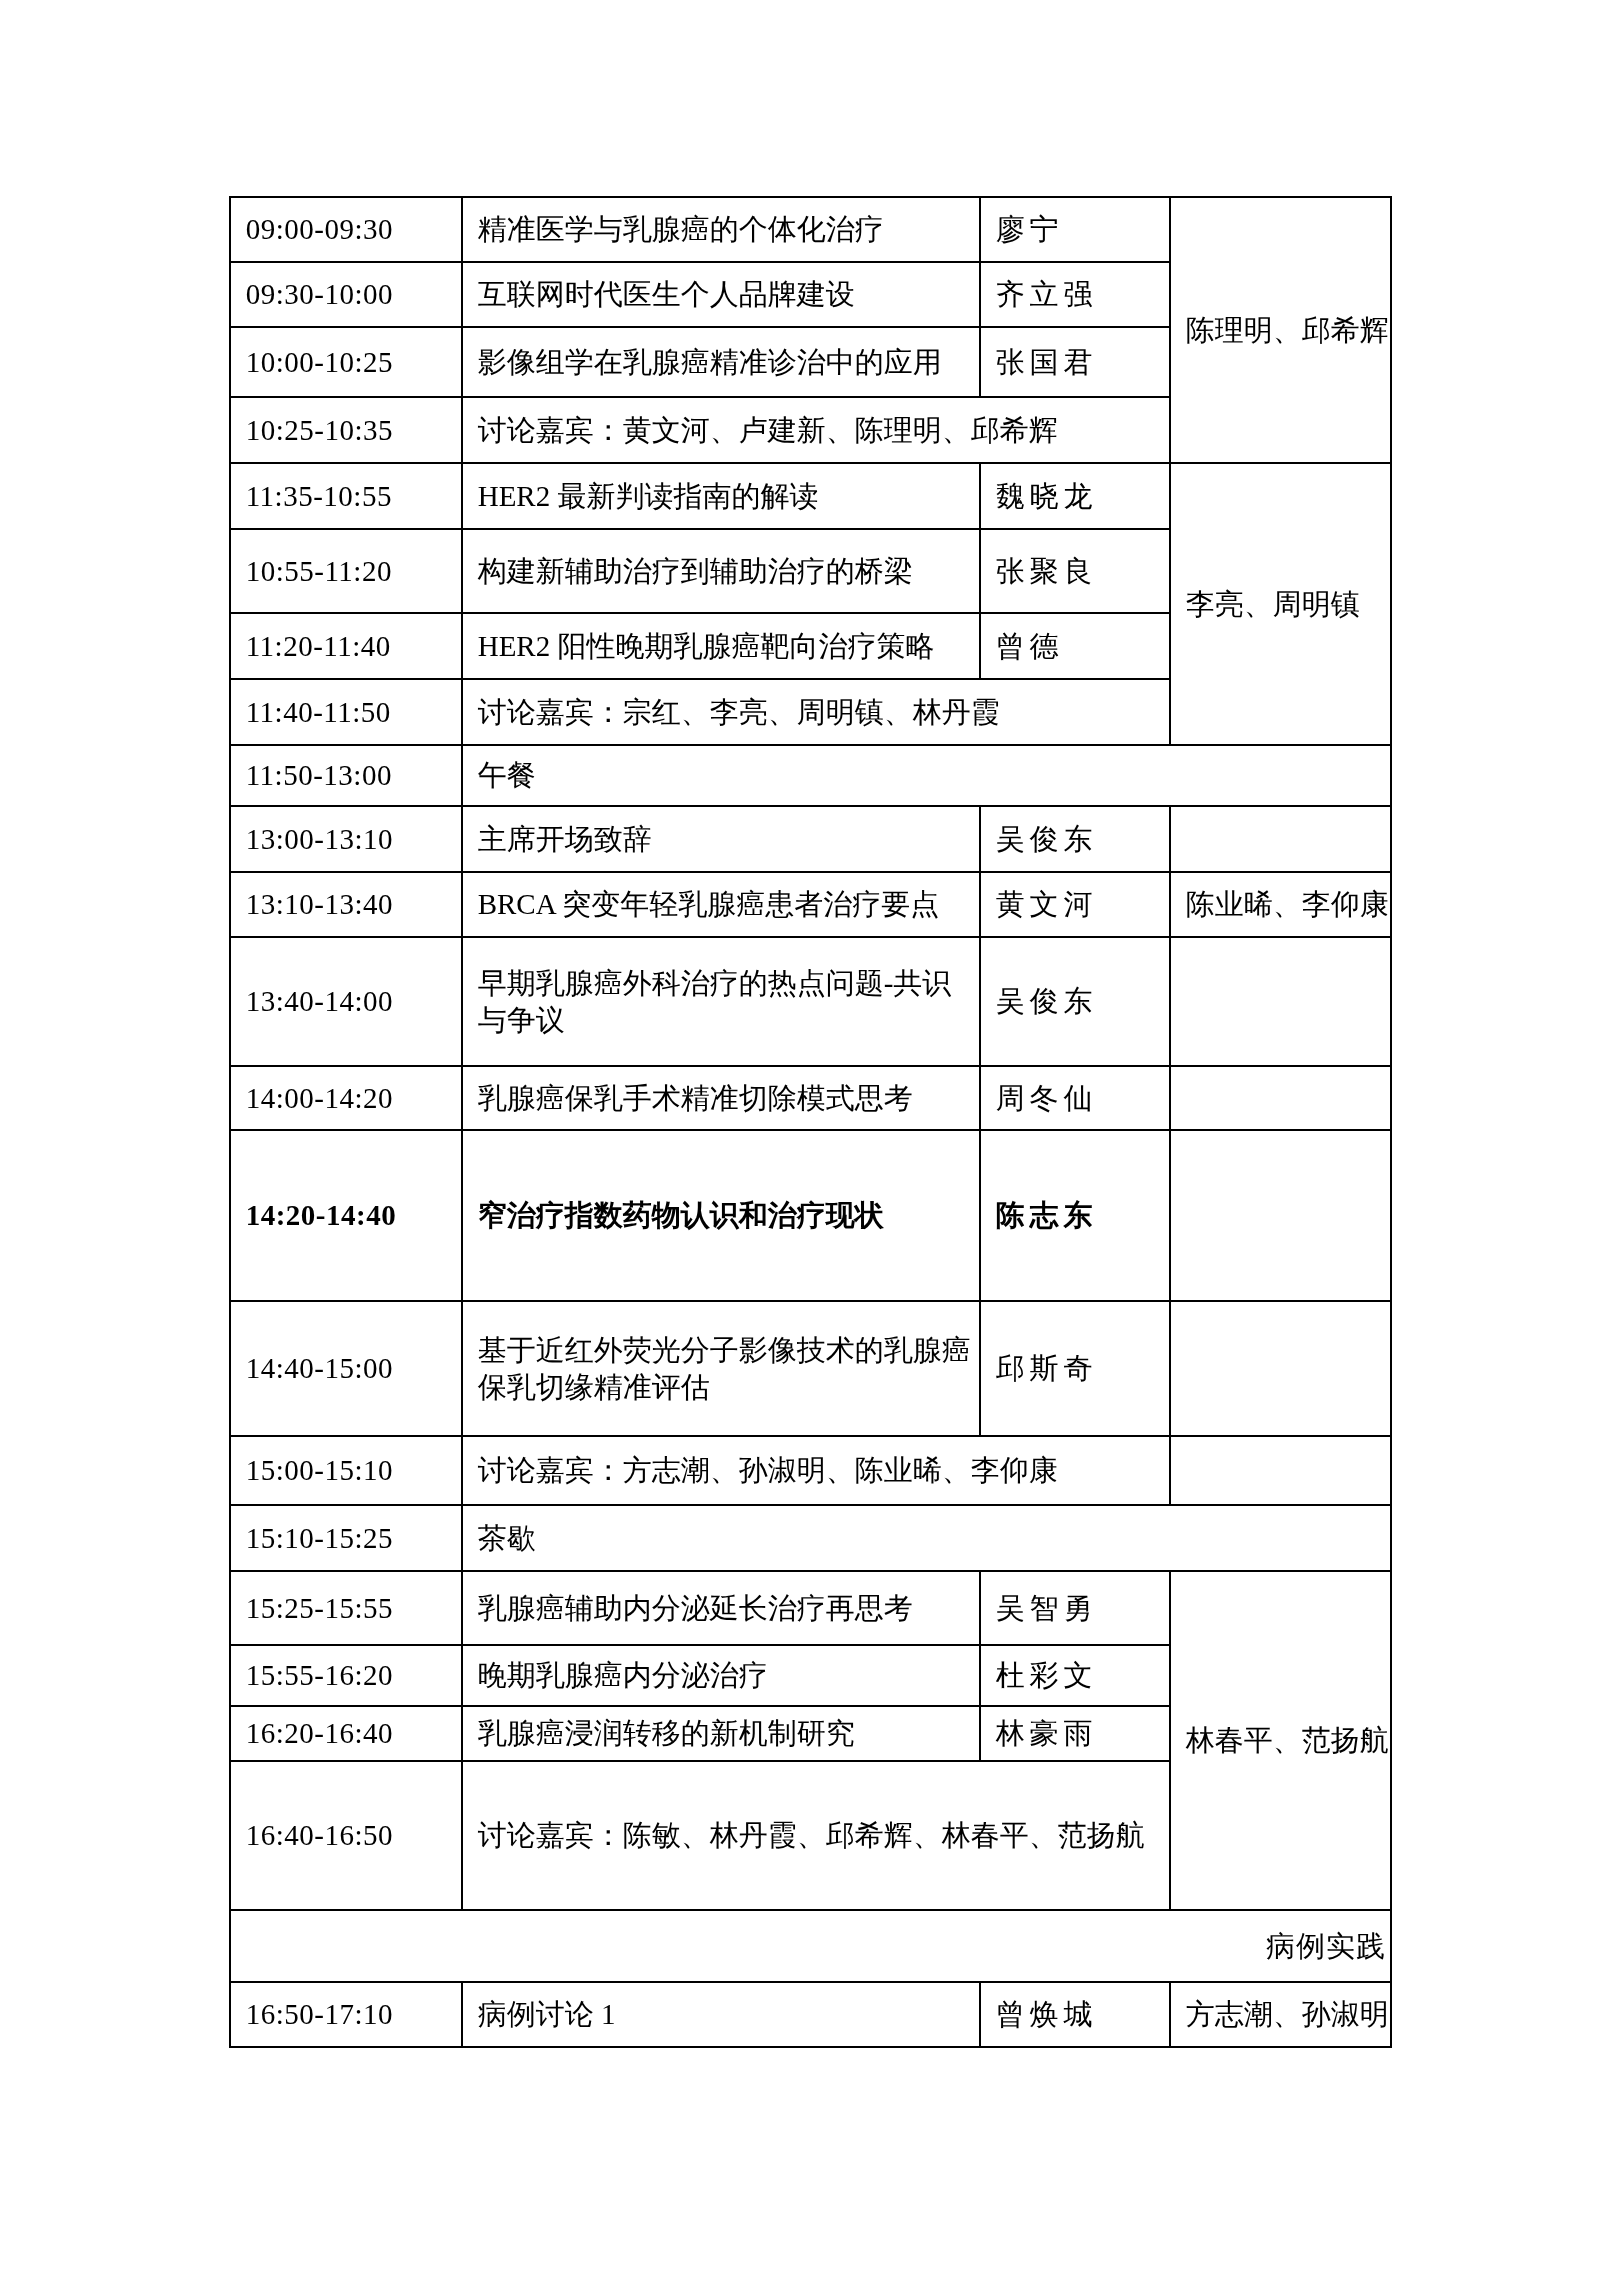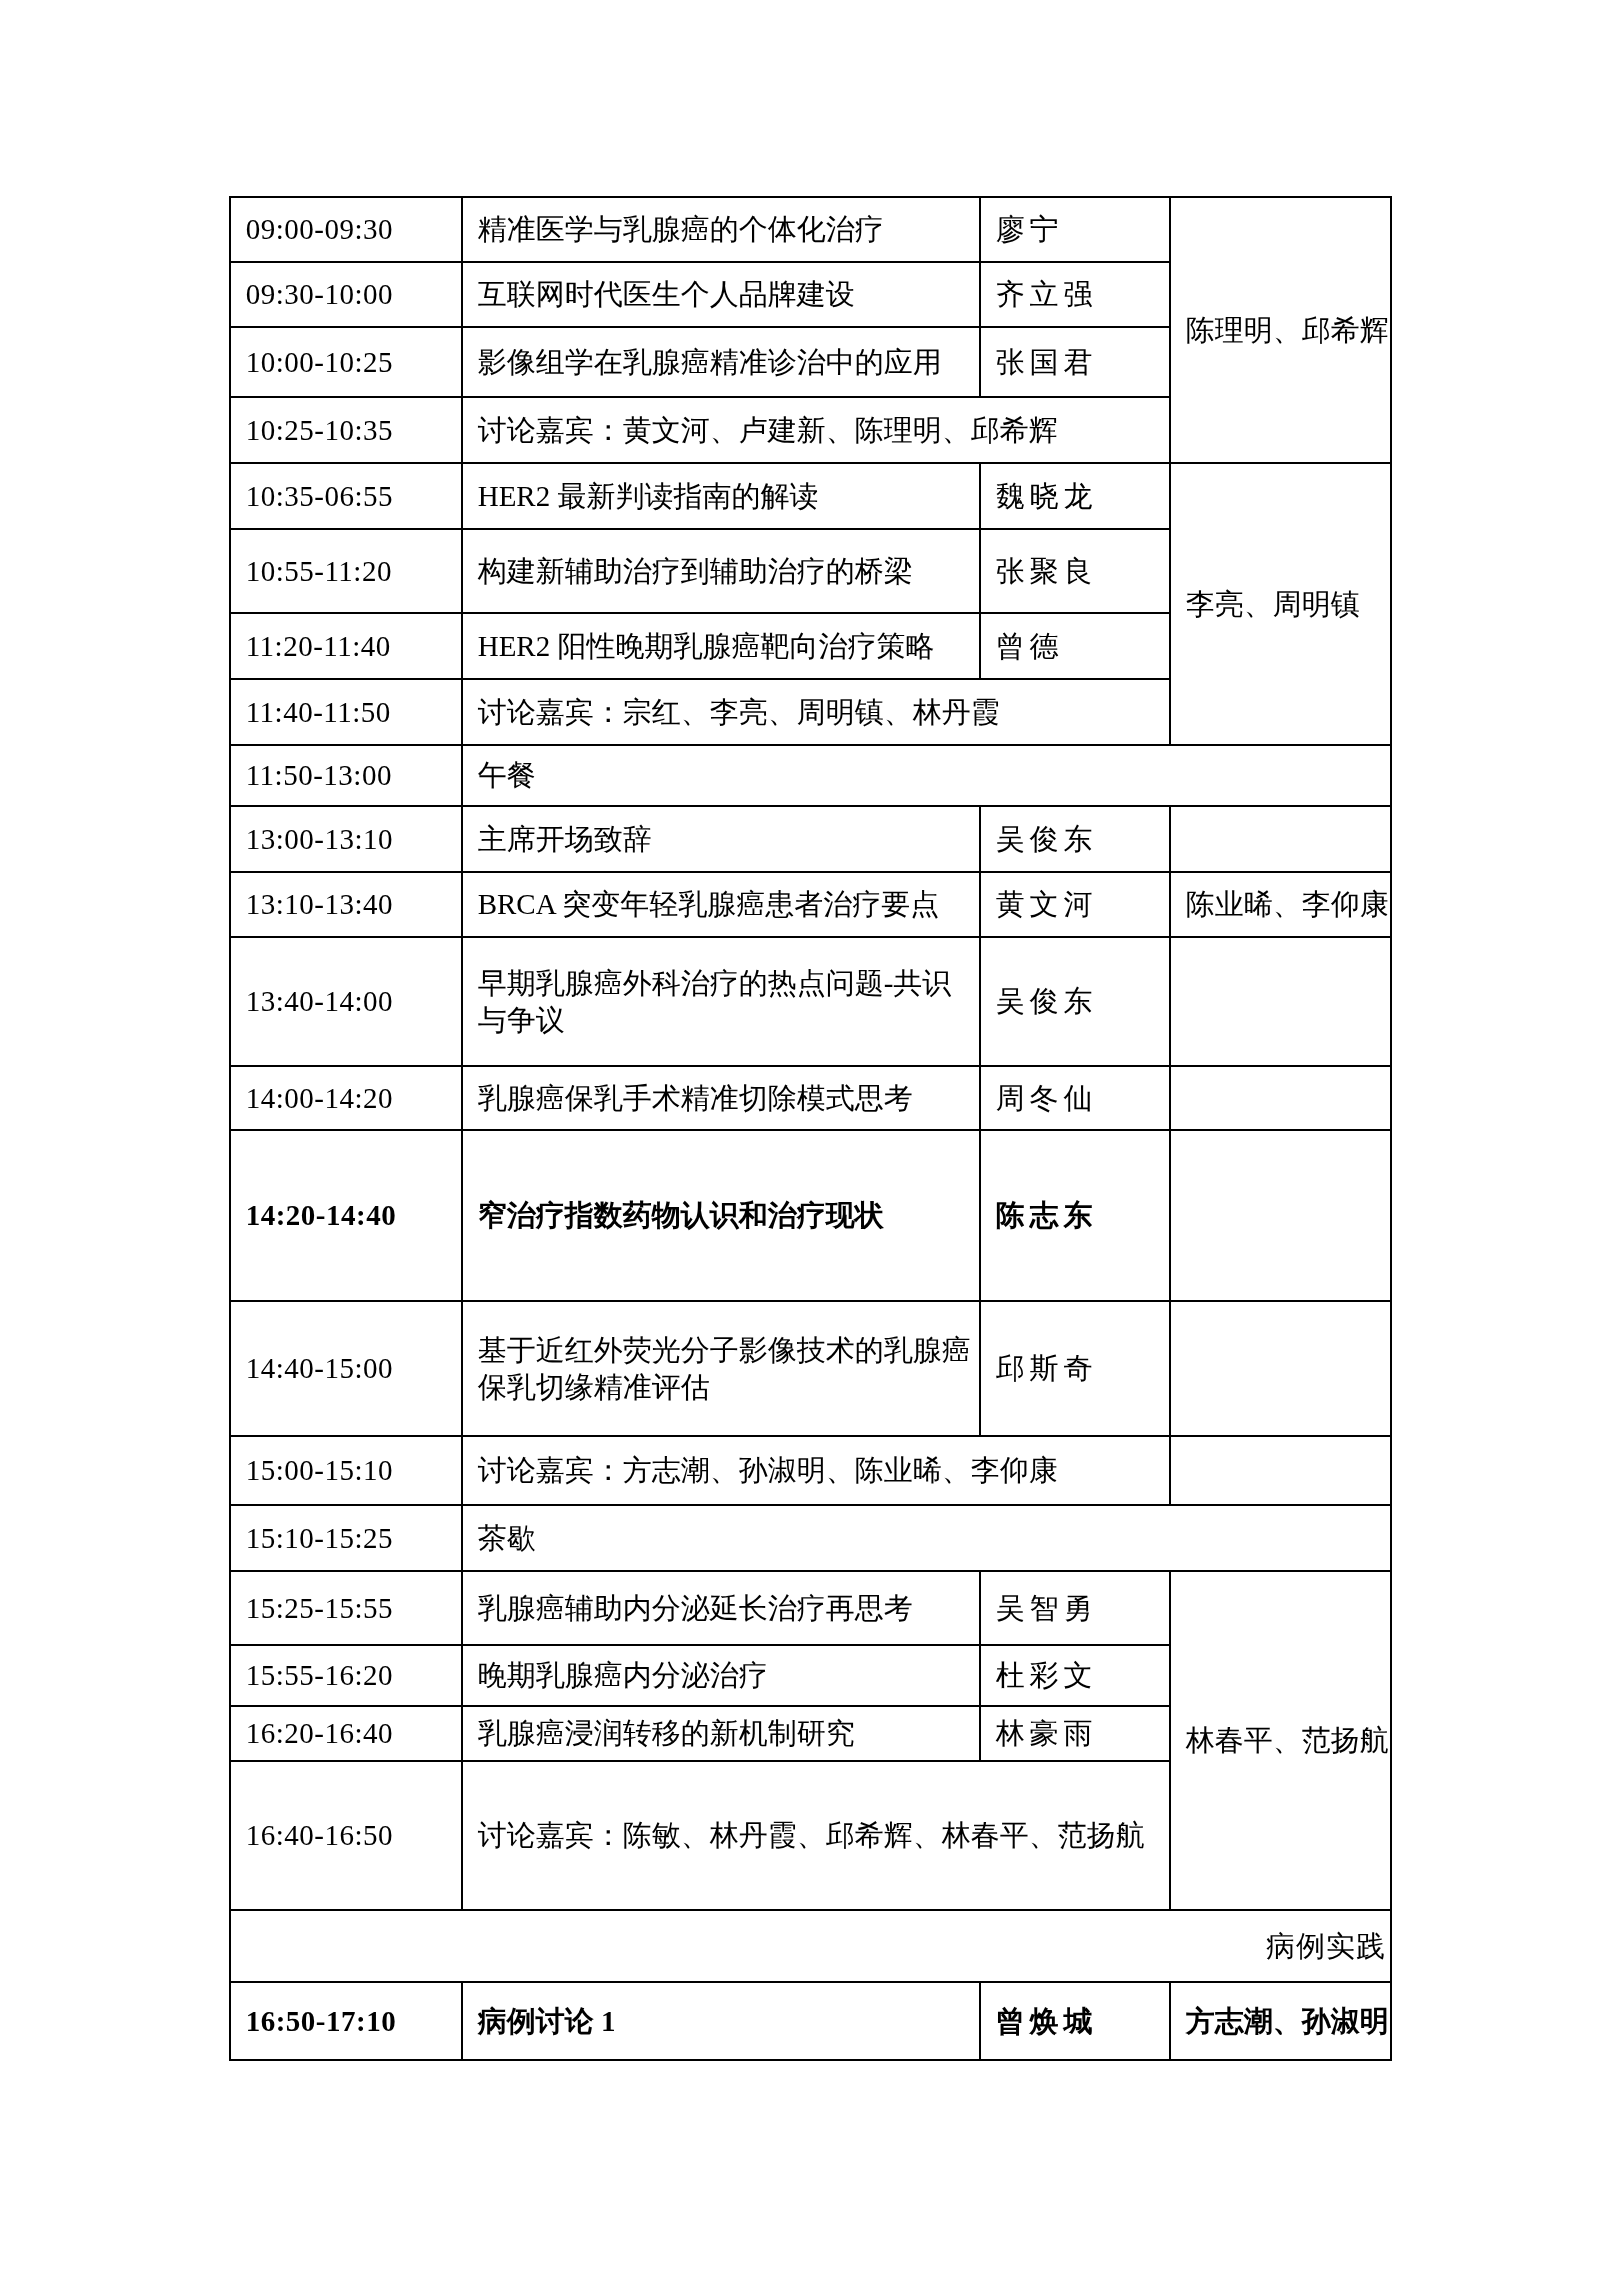--- a/index.html
+++ b/index.html
@@ -102,21 +102,21 @@
         <tr style="height: 70px;">
           <td class="time-cell">10:00-10:25</td>
           <td class="topic-cell">影像组学在乳腺癌精准诊治中的应用</td>
           <td class="speaker-cell">张国君</td>
         </tr>
         <tr style="height: 66px;">
           <td class="time-cell">10:25-10:35</td>
           <td class="discussion-cell" colspan="2">讨论嘉宾：黄文河、卢建新、陈理明、邱希辉</td>
         </tr>
         <tr style="height: 66px;">
-          <td class="time-cell">10:35-06:55</td>
+          <td class="time-cell">11:35-10:55</td>
           <td class="topic-cell">HER2 最新判读指南的解读</td>
           <td class="speaker-cell">魏晓龙</td>
           <td class="chair-cell" rowspan="4">李亮、周明镇</td>
         </tr>
         <tr style="height: 84px;">
           <td class="time-cell">10:55-11:20</td>
           <td class="topic-cell">构建新辅助治疗到辅助治疗的桥梁</td>
           <td class="speaker-cell">张聚良</td>
         </tr>
         <tr style="height: 66px;">
@@ -195,21 +195,21 @@
           <td class="topic-cell">乳腺癌浸润转移的新机制研究</td>
           <td class="speaker-cell">林豪雨</td>
         </tr>
         <tr style="height: 149px;">
           <td class="time-cell top-aligned">16:40-16:50</td>
           <td class="discussion-cell top-aligned" colspan="2">讨论嘉宾：陈敏、林丹霞、邱希辉、林春平、范扬航</td>
         </tr>
         <tr style="height: 72px;">
           <td class="section-cell" colspan="4">病例实践</td>
         </tr>
-        <tr style="height: 78px; font-weight: bold;">
+        <tr style="height: 65px;">
           <td class="time-cell">16:50-17:10</td>
           <td class="topic-cell">病例讨论 1</td>
           <td class="speaker-cell">曾焕城</td>
           <td class="chair-cell">方志潮、孙淑明</td>
         </tr>
       </tbody>
   </table>
 </div>
 
 

